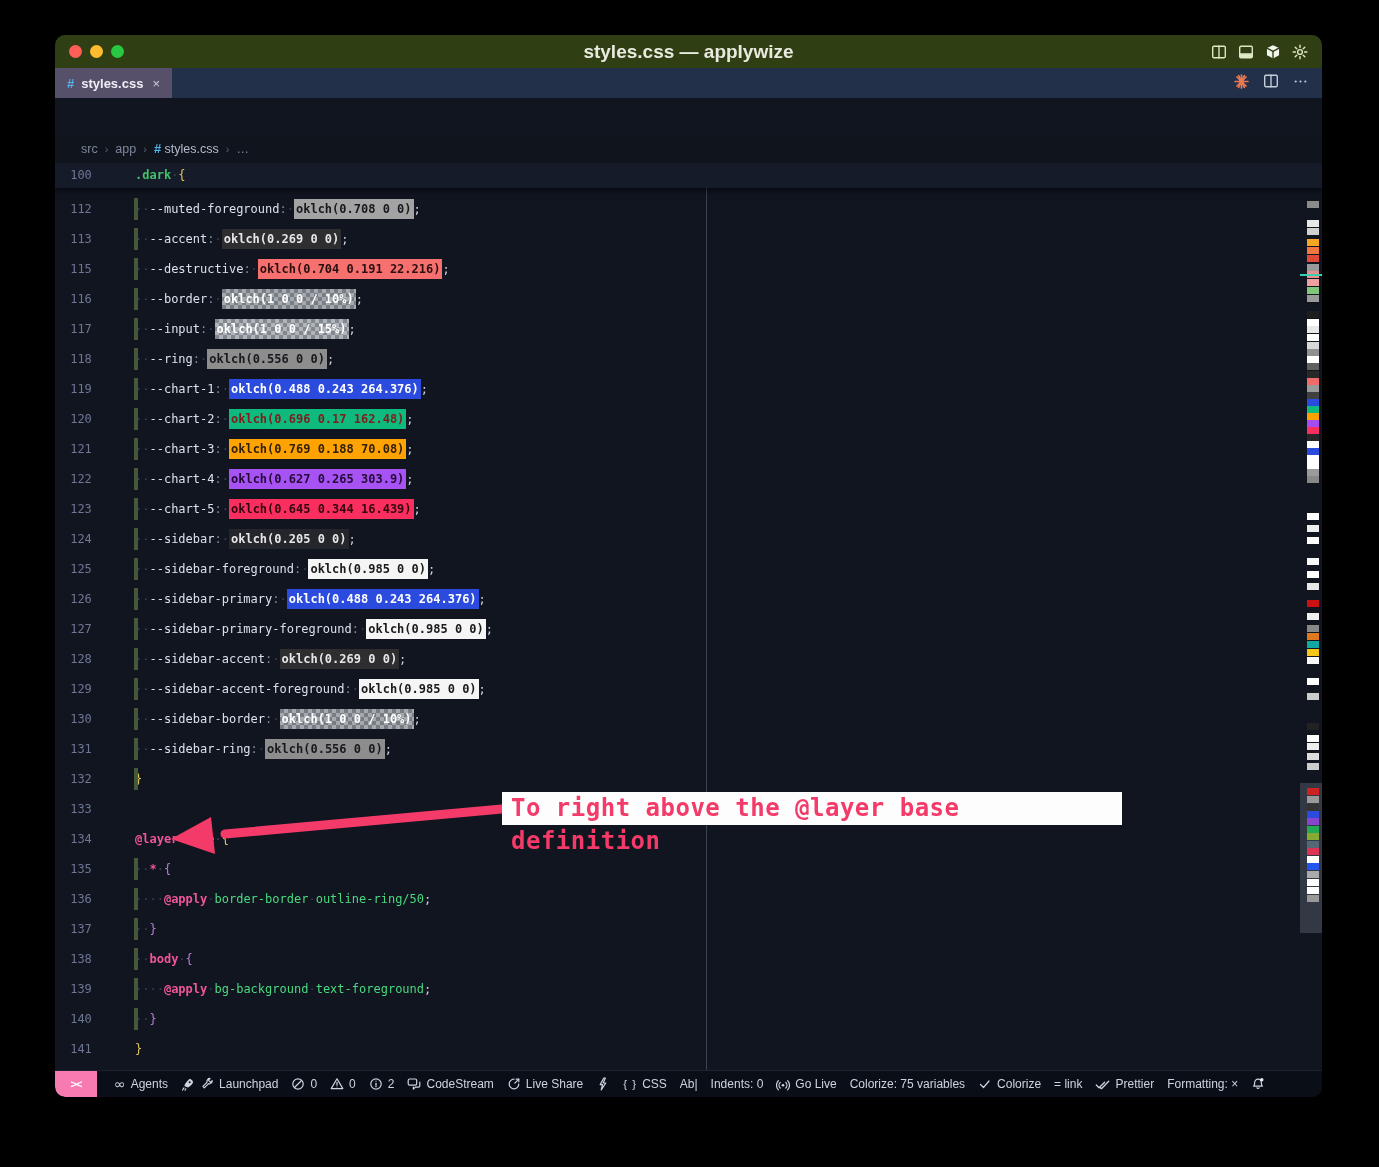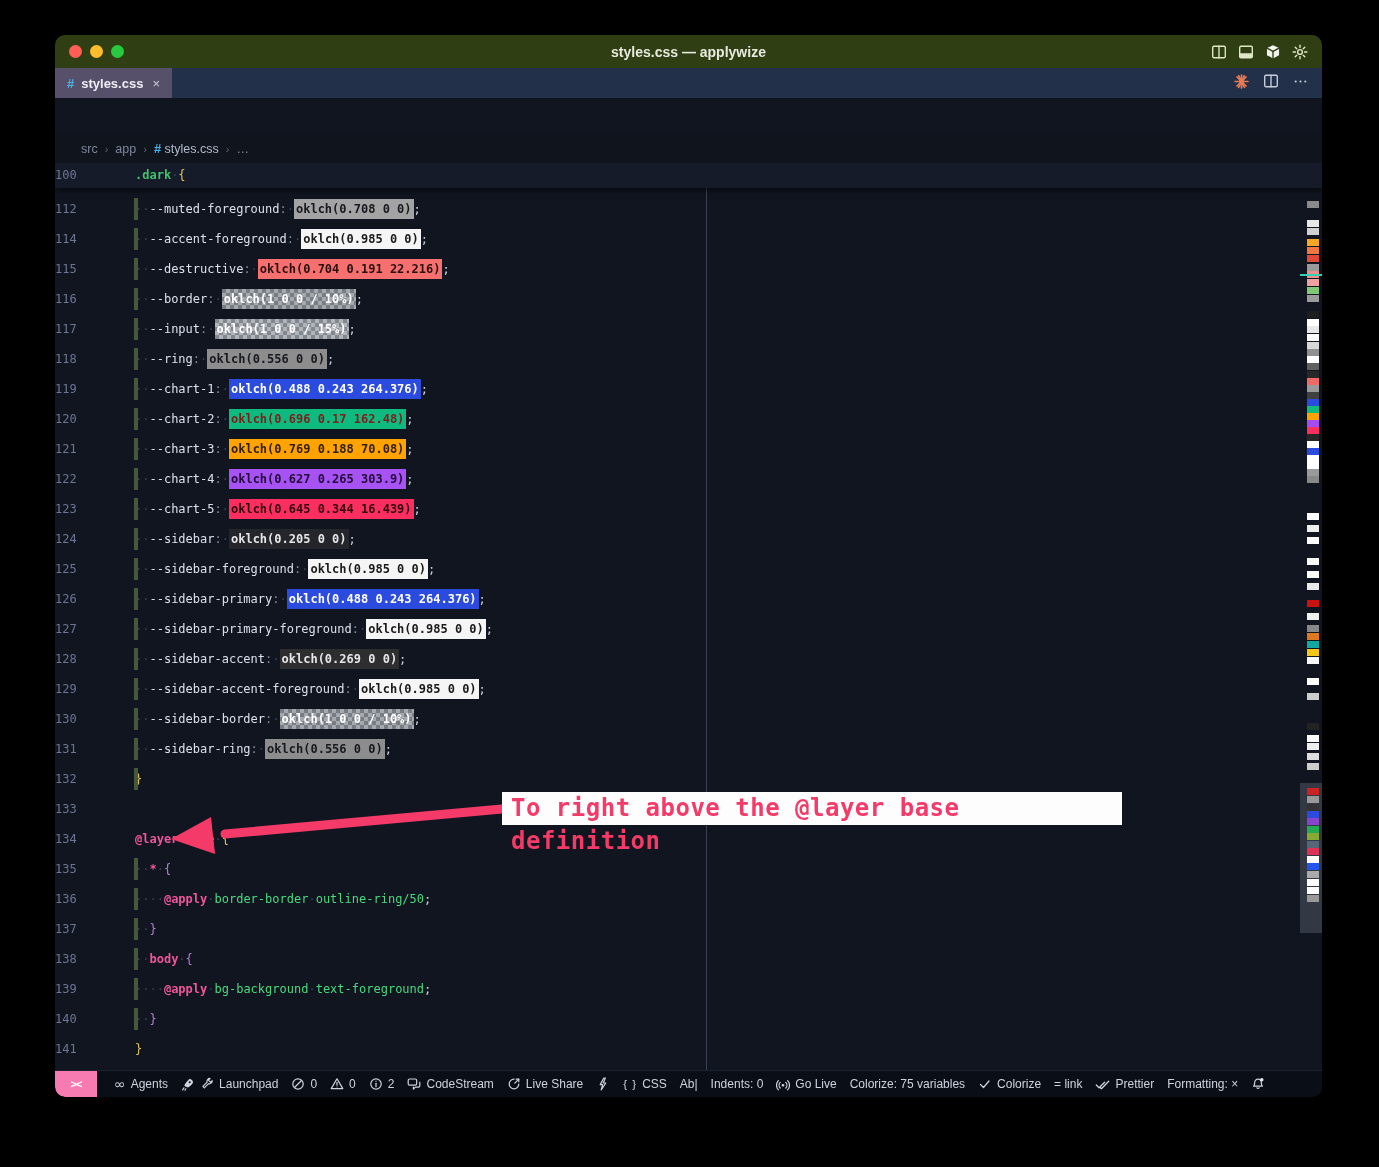--- a/index.html
+++ b/index.html
@@ -4,21 +4,21 @@
 <style>
   html,body{margin:0;padding:0;background:#000;width:1379px;height:1167px;overflow:hidden;
     font-family:"Liberation Sans",sans-serif;}
   .window{position:absolute;left:55px;top:35px;width:1267px;height:1062px;border-radius:10px;
     overflow:hidden;background:#101520;display:flex;flex-direction:column;}
   
   .titlebar{height:33px;background:#2f3e13;display:flex;align-items:center;position:relative;flex:0 0 auto;}
   .traffic{display:flex;gap:8px;margin-left:14px;}
   .tl{width:13px;height:13px;border-radius:50%;}
   .tl.red{background:#ff5f57}.tl.yellow{background:#febc2e}.tl.green{background:#28c840}
-  .title-text{position:absolute;left:0;right:0;text-align:center;color:#e9eadf;font-size:14px;font-weight:bold;}
+  .title-text{position:absolute;left:0;right:0;text-align:center;color:#e9eadf;font-size:19px;font-weight:bold;}
   .titlebar-icons{margin-left:auto;display:flex;gap:11px;margin-right:14px;color:#e0e8c6;align-items:center;z-index:2;}
   .titlebar-icons svg{display:block}
   
   .tabbar{height:30px;background:#22304a;display:flex;align-items:stretch;flex:0 0 auto;}
   .tab{background:#57506b;display:flex;align-items:center;gap:7px;padding:0 10px 0 12px;width:95px;}
   .hash{color:#4fb3e8;font-weight:bold;font-size:13px;}
   .tab-label{color:#f0eef5;font-size:13px;font-weight:bold;}
   .tab-close{color:#d0cede;font-size:13px;margin-left:2px;}
   .tabbar-right{margin-left:auto;display:flex;align-items:center;gap:14px;margin-right:14px;color:#c6cddb;}
   
@@ -27,21 +27,21 @@
   .crumb-sep{color:#5c6578;font-size:11px;}
   .crumb-file{color:#b3bac9;}
   
   .editor{position:relative;flex:1 1 auto;background:#101520;overflow:hidden;
     font-family:"DejaVu Sans Mono",monospace;font-size:12px;}
   .ruler{position:absolute;left:651px;top:25px;bottom:0;width:1px;background:#3a4150;}
   .sticky{position:relative;height:25px;line-height:25px;background:#151b29;
     box-shadow:0 3px 6px rgba(0,0,0,.55);z-index:3;}
   .rows{position:relative;margin-top:6px;z-index:1;}
   .row{position:relative;height:30px;line-height:30px;white-space:pre;}
-  .lnum{display:inline-block;width:52px;margin-right:28px;text-align:left;color:#6d7694;}
+  .lnum{display:inline-block;width:52px;margin-right:28px;text-align:center;color:#6d7694;}
   .gitbar{position:absolute;left:79px;top:4px;bottom:4px;width:3.5px;background:#46583a;}
   .sticky .lnum{margin-right:28px;}
   .tk-ws{color:#39415a;}
   .tk-prop{color:#dbe0ec;}
   .tk-colon{color:#808aa0;}
   .tk-semi{color:#ccd2df;}
   .tk-selg{color:#43c16c;font-weight:bold;}
   .tk-selp{color:#f0559a;font-weight:bold;}
   .tk-at{color:#f0559a;font-weight:bold;}
   .tk-ident{color:#eda56e;}
@@ -159,21 +159,21 @@
       <span>…</span>
     </div>
 
   <div class="editor">
     <div class="ruler"></div>
     <div class="sticky" id="sticky-row">
         <div class="row" style="height: 25px; line-height: 25px;"><span class="lnum">100</span><span class="tk-selg">.dark</span><span class="tk-ws">·</span><span class="tk-b1">{</span></div>
       </div>
     <div class="rows" id="rows">
         <div class="row"><span class="gitbar"></span><span class="lnum">112</span><span class="tk-ws">··</span><span class="tk-prop">--muted-foreground</span><span class="tk-colon">:</span><span class="tk-ws">·</span><span class="tk-val" style="background: rgb(163, 163, 163); color: rgb(23, 25, 30);">oklch(0.708 0 0)</span><span class="tk-semi">;</span></div>
-        <div class="row"><span class="gitbar"></span><span class="lnum">114</span><span class="tk-ws">··</span><span class="tk-prop">--accent-foreground</span><span class="tk-colon">:</span><span class="tk-ws">·</span><span class="tk-val" style="background: rgb(245, 245, 245); color: rgb(26, 26, 26);">oklch(0.985 0 0)</span><span class="tk-semi">;</span></div>
+        <div class="row"><span class="gitbar"></span><span class="lnum">113</span><span class="tk-ws">··</span><span class="tk-prop">--accent</span><span class="tk-colon">:</span><span class="tk-ws">·</span><span class="tk-val" style="background: rgb(46, 46, 49); color: rgb(230, 230, 230);">oklch(0.269 0 0)</span><span class="tk-semi">;</span></div>
         <div class="row"><span class="gitbar"></span><span class="lnum">115</span><span class="tk-ws">··</span><span class="tk-prop">--destructive</span><span class="tk-colon">:</span><span class="tk-ws">·</span><span class="tk-val" style="background: rgb(247, 112, 112); color: rgb(42, 15, 15);">oklch(0.704 0.191 22.216)</span><span class="tk-semi">;</span></div>
         <div class="row"><span class="gitbar"></span><span class="lnum">116</span><span class="tk-ws">··</span><span class="tk-prop">--border</span><span class="tk-colon">:</span><span class="tk-ws">·</span><span class="tk-chk">oklch(1 0 0 / 10%)</span><span class="tk-semi">;</span></div>
         <div class="row"><span class="gitbar"></span><span class="lnum">117</span><span class="tk-ws">··</span><span class="tk-prop">--input</span><span class="tk-colon">:</span><span class="tk-ws">·</span><span class="tk-chk lighter">oklch(1 0 0 / 15%)</span><span class="tk-semi">;</span></div>
         <div class="row"><span class="gitbar"></span><span class="lnum">118</span><span class="tk-ws">··</span><span class="tk-prop">--ring</span><span class="tk-colon">:</span><span class="tk-ws">·</span><span class="tk-val" style="background: rgb(141, 141, 141); color: rgb(23, 25, 30);">oklch(0.556 0 0)</span><span class="tk-semi">;</span></div>
         <div class="row"><span class="gitbar"></span><span class="lnum">119</span><span class="tk-ws">··</span><span class="tk-prop">--chart-1</span><span class="tk-colon">:</span><span class="tk-ws">·</span><span class="tk-val" style="background: rgb(43, 74, 222); color: rgb(255, 255, 255);">oklch(0.488 0.243 264.376)</span><span class="tk-semi">;</span></div>
         <div class="row"><span class="gitbar"></span><span class="lnum">120</span><span class="tk-ws">··</span><span class="tk-prop">--chart-2</span><span class="tk-colon">:</span><span class="tk-ws">·</span><span class="tk-val" style="background: rgb(15, 186, 126); color: #7f1d1d;">oklch(0.696 0.17 162.48)</span><span class="tk-semi">;</span></div>
         <div class="row"><span class="gitbar"></span><span class="lnum">121</span><span class="tk-ws">··</span><span class="tk-prop">--chart-3</span><span class="tk-colon">:</span><span class="tk-ws">·</span><span class="tk-val" style="background: rgb(255, 163, 3); color: rgb(51, 33, 10);">oklch(0.769 0.188 70.08)</span><span class="tk-semi">;</span></div>
         <div class="row"><span class="gitbar"></span><span class="lnum">122</span><span class="tk-ws">··</span><span class="tk-prop">--chart-4</span><span class="tk-colon">:</span><span class="tk-ws">·</span><span class="tk-val" style="background: rgb(167, 83, 243); color: rgb(35, 10, 56);">oklch(0.627 0.265 303.9)</span><span class="tk-semi">;</span></div>
         <div class="row"><span class="gitbar"></span><span class="lnum">123</span><span class="tk-ws">··</span><span class="tk-prop">--chart-5</span><span class="tk-colon">:</span><span class="tk-ws">·</span><span class="tk-val" style="background: rgb(251, 47, 95); color: rgb(51, 7, 15);">oklch(0.645 0.344 16.439)</span><span class="tk-semi">;</span></div>
         <div class="row"><span class="gitbar"></span><span class="lnum">124</span><span class="tk-ws">··</span><span class="tk-prop">--sidebar</span><span class="tk-colon">:</span><span class="tk-ws">·</span><span class="tk-val" style="background: rgb(37, 38, 43); color: rgb(230, 230, 230); margin-top: 29px;">oklch(0.205 0 0)</span><span class="tk-semi">;</span></div>

